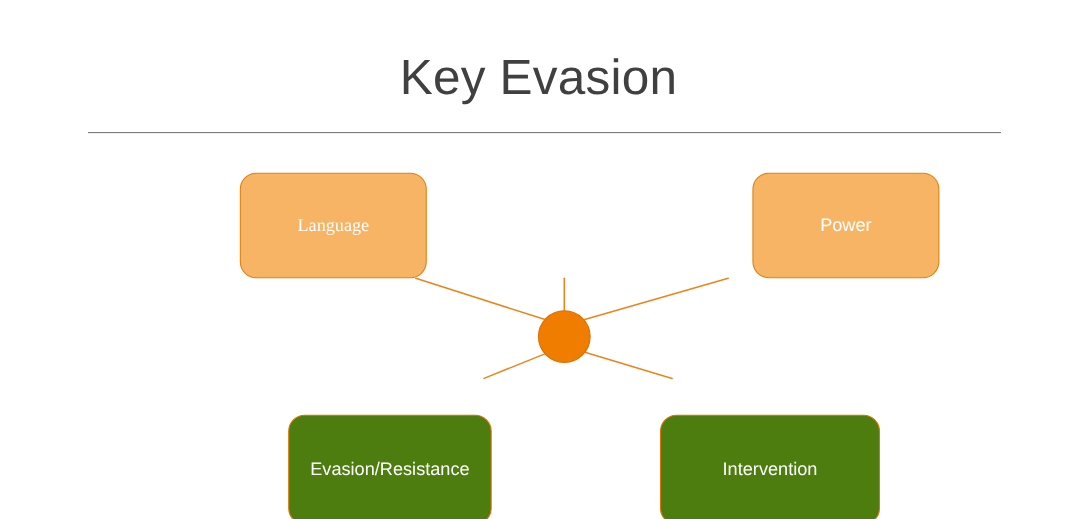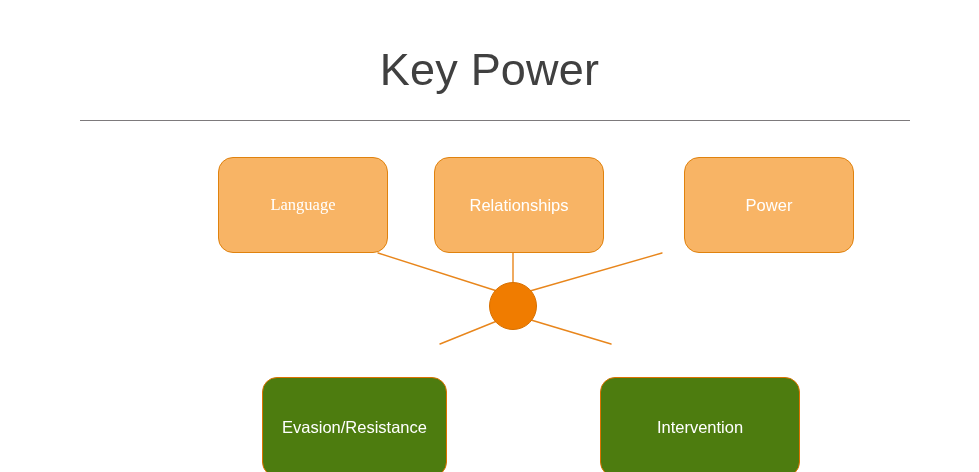--- a/index.html
+++ b/index.html
@@ -103,43 +103,40 @@
     background: #f07c00;
     border: 1.2px solid #d87000;
     z-index: 4;
   }
 </style>
 </head>
 <body>
 
 <div id="slide">
 
-  <div id="slide-title">Key Power</div>
+  <div id="slide-title">Key Evasion</div>
 
   <div id="title-rule"></div>
 
   <div id="diagram">
 
     <svg id="connectors" viewBox="0 0 979 472" width="979" height="472">
       <g stroke="#e8861c" stroke-width="1.4" fill="none" stroke-linecap="round">
         <line x1="497" y1="291" x2="378" y2="253"></line>
         <line x1="513" y1="282" x2="513" y2="253"></line>
         <line x1="530" y1="291" x2="662" y2="253"></line>
         <line x1="497" y1="321" x2="440" y2="344"></line>
         <line x1="531" y1="320" x2="611" y2="344"></line>
       </g>
     </svg>
 
     <div id="node-language" class="node light">
       <span>Language</span>
     </div>
 
-    <div id="node-relationships" class="node light">
-      <span>Relationships</span>
-    </div>
 
     <div id="node-power" class="node light">
       <span>Power</span>
     </div>
 
     <div id="node-evasion" class="node dark">
       <span>Evasion/Resistance</span>
     </div>
 
     <div id="node-intervention" class="node dark">

